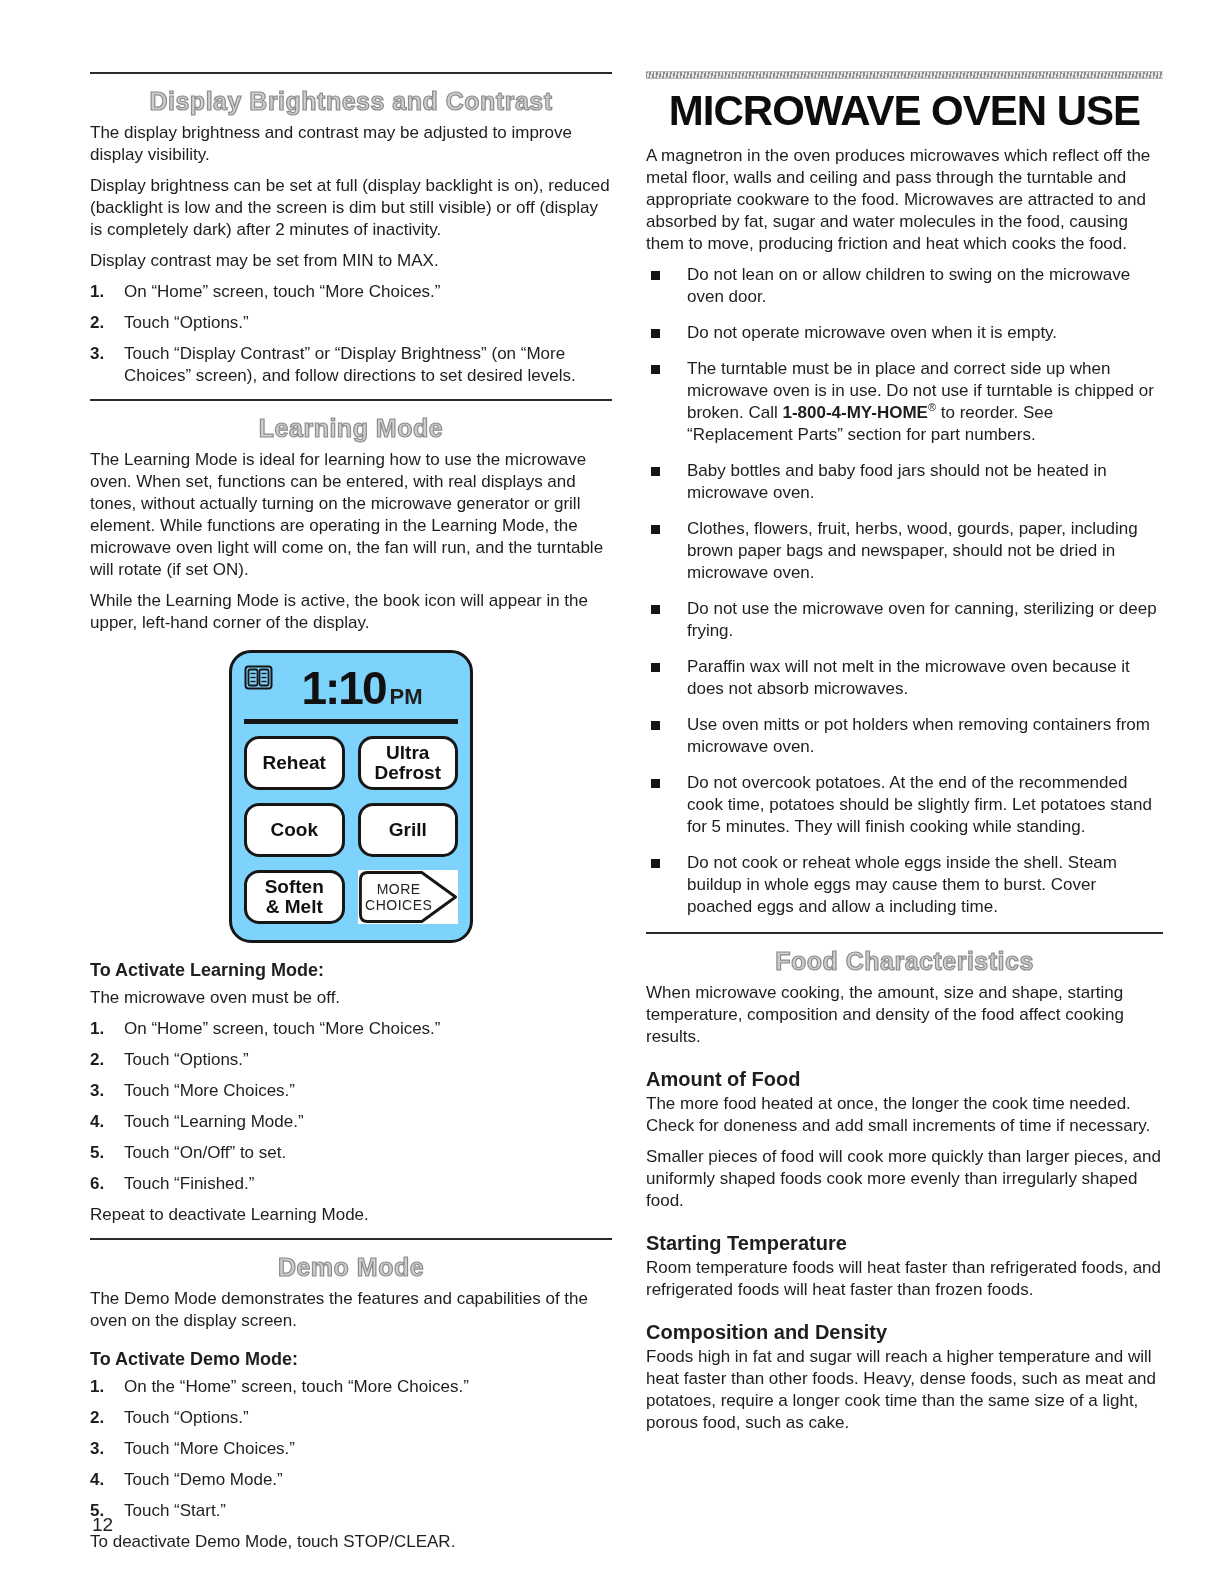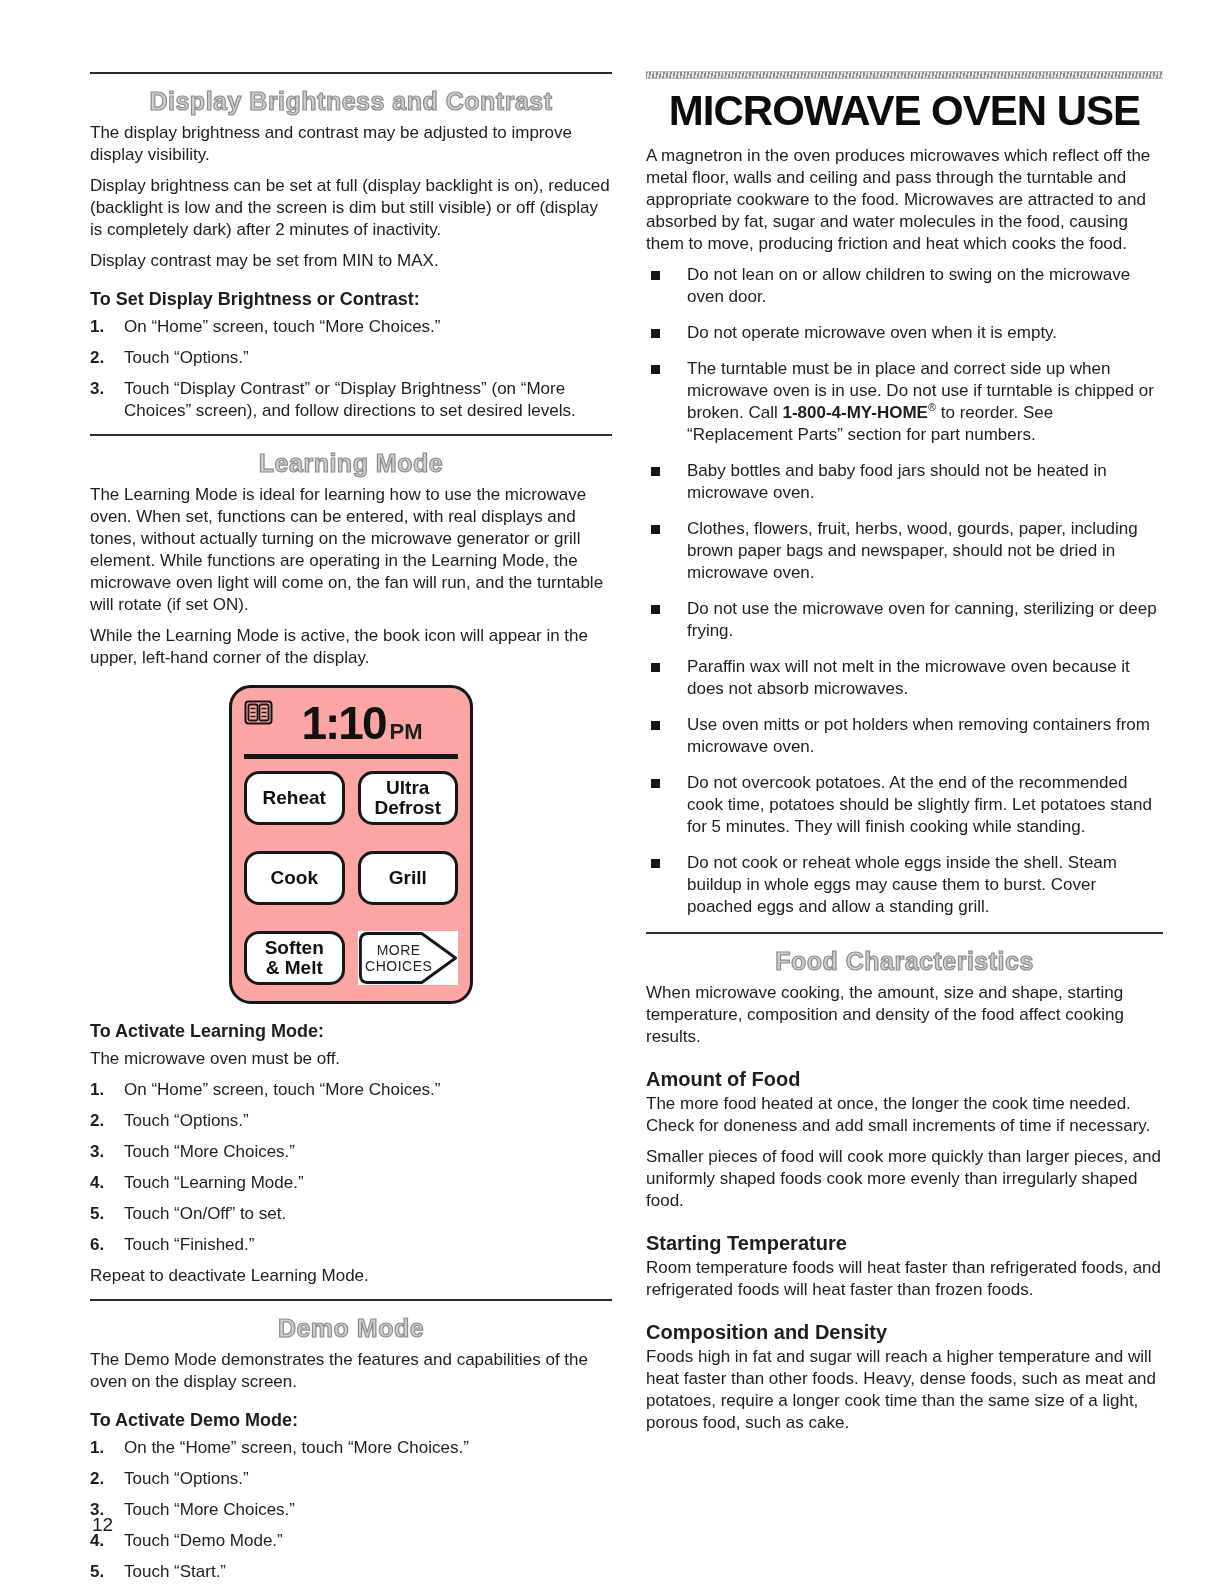--- a/index.html
+++ b/index.html
@@ -40,29 +40,29 @@
 
   .bullet { display:flex; margin:0 0 14px 0; }
   .bullet-marker { flex:none; width:9px; height:9px; background:#151515; margin:7px 0 0 5px; }
   .bullet-text { flex:1; margin-left:27px; }
   sup.reg { font-size:11px; vertical-align:super; line-height:0; }
 
   
   .panel-wrap { display:flex; justify-content:center; margin:16px 0 14px 0; }
   .panel {
     width:214px; border:3px solid #161616; border-radius:22px;
-    padding:10px 12px 16px 12px; background:#fca5a5;
+    padding:10px 12px 16px 12px; background:#7dd3fc;
   }
   .panel-top { position:relative; height:52px; }
   .book-icon { position:absolute; left:0px; top:2px; }
   .time-row { text-align:center; padding-left:22px; }
   .time-main { font-weight:bold; font-size:46px; line-height:50px; letter-spacing:-2px; color:#111; }
   .time-mer  { font-weight:bold; font-size:22px; letter-spacing:0; margin-left:4px; }
   .time-underline { height:5px; background:#161616; margin:4px 0 12px 0; }
-  .panel-grid { display:grid; grid-template-columns:1fr 1fr; gap:26px 13px; }
+  .panel-grid { display:grid; grid-template-columns:1fr 1fr; gap:13px 13px; }
   .pbtn {
     border:3px solid #161616; border-radius:15px; min-height:48px;
     display:flex; align-items:center; justify-content:center;
     font-weight:bold; font-size:19px; line-height:20px; text-align:center;
     white-space:pre-line; color:#111; background:#fff;
   }
   .pbtn-arrow { position:relative; border:none; border-radius:0; padding:0; }
   .pbtn-arrow svg { display:block; width:100%; height:54px; }
   .pbtn-arrow .arrow-label {
     position:absolute; left:0; top:0; width:82%; height:100%;
@@ -78,21 +78,20 @@
 <div class="page">
 
   <div class="col col-left">
     <hr class="rule">
 
     <div class="gray-head">Display Brightness and Contrast</div>
     <p class="body">The display brightness and contrast may be adjusted to improve display visibility.</p>
     <p class="body">Display brightness can be set at full (display backlight is on), reduced (backlight is low and the screen is dim but still visible) or off (display is completely dark) after 2 minutes of inactivity.</p>
     <p class="body">Display contrast may be set from MIN to MAX.</p>
 
-    <div class="bold-head">To Set Display Brightness or Contrast:</div>
     <div class="step">
       <span class="step-num">1.</span>
       <span class="step-text">On “Home” screen, touch “More Choices.”</span>
     </div>
     <div class="step">
       <span class="step-num">2.</span>
       <span class="step-text">Touch “Options.”</span>
     </div>
     <div class="step">
       <span class="step-num">3.</span>
@@ -239,21 +238,21 @@
     <div class="bullet">
       <span class="bullet-marker"></span>
       <span class="bullet-text">Use oven mitts or pot holders when removing containers from microwave oven.</span>
     </div>
     <div class="bullet">
       <span class="bullet-marker"></span>
       <span class="bullet-text">Do not overcook potatoes. At the end of the recommended cook time, potatoes should be slightly firm. Let potatoes stand for 5 minutes. They will finish cooking while standing.</span>
     </div>
     <div class="bullet">
       <span class="bullet-marker"></span>
-      <span class="bullet-text">Do not cook or reheat whole eggs inside the shell. Steam buildup in whole eggs may cause them to burst. Cover poached eggs and allow a standing grill.</span>
+      <span class="bullet-text">Do not cook or reheat whole eggs inside the shell. Steam buildup in whole eggs may cause them to burst. Cover poached eggs and allow a including time.</span>
     </div>
 
     <hr class="rule">
 
     <div class="gray-head">Food Characteristics</div>
     <p class="body">When microwave cooking, the amount, size and shape, starting temperature, composition and density of the food affect cooking results.</p>
 
     <div class="sub-head">Amount of Food</div>
     <p class="body">The more food heated at once, the longer the cook time needed. Check for doneness and add small increments of time if necessary.</p>
 

